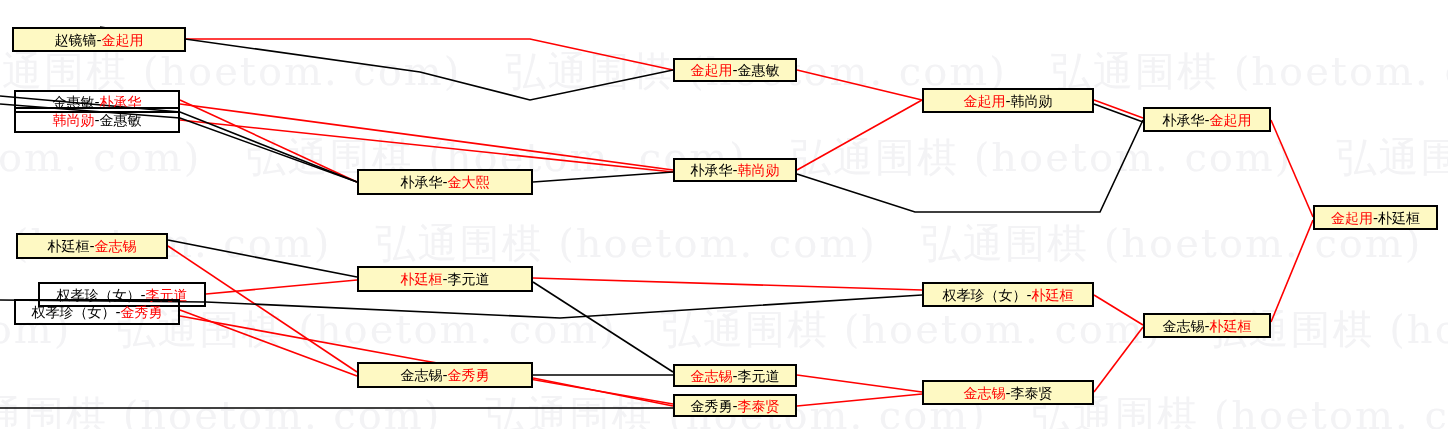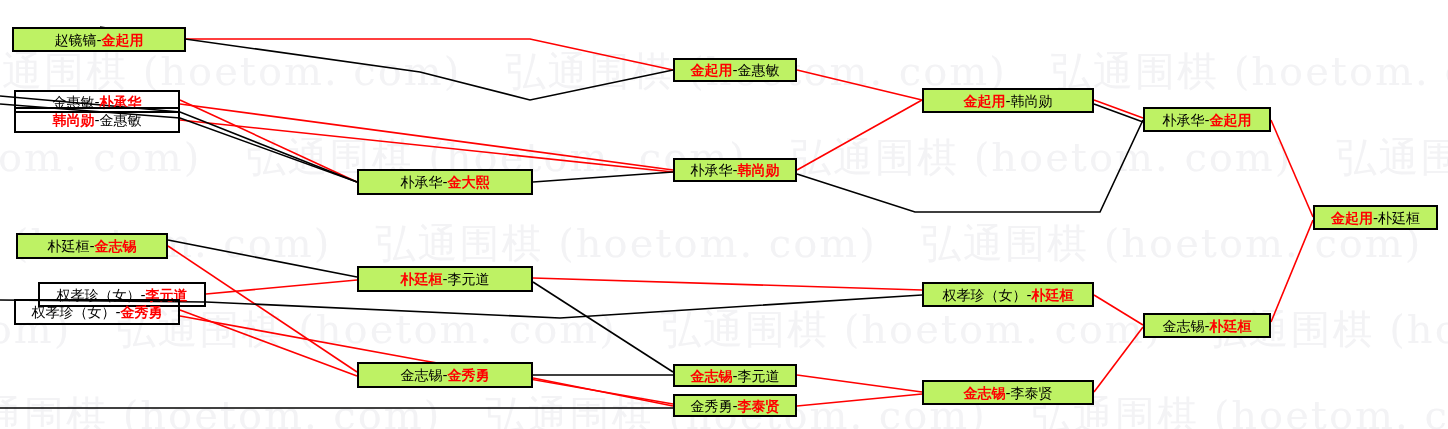--- a/index.html
+++ b/index.html
@@ -26,32 +26,32 @@
     letter-spacing:2px;
   }
 
   
   #links{position:absolute;left:0;top:0;width:1448px;height:429px;z-index:1;}
 
   
   .match{
     position:absolute;z-index:2;
     box-sizing:border-box;
-    background:#bef264;
+    background:#fef9c3;
     border:2px solid #000000;
     display:flex;align-items:center;justify-content:center;
     font-family:"DejaVu Sans","Liberation Sans",sans-serif;
     font-size:14px;
     line-height:1;
     color:#000000;
     white-space:nowrap;
     padding:0 4px;
   }
   .match.transparent{background:transparent;}
-  .w{color:#ff0000;font-weight:bold;}
+  .w{color:#ff0000;}
   .l{color:#000000;}
   .sep{color:#000000;}
 </style>
 </head>
 <body>
 
 <div id="stage">
 
   <div id="watermark">
       <div class="wm-row" style="top: 44px; left: -40px; color: rgb(243, 243, 245);">弘通围棋 (hoetom. com)&nbsp;&nbsp;&nbsp;弘通围棋 (hoetom. com)&nbsp;&nbsp;&nbsp;弘通围棋 (hoetom. com)&nbsp;&nbsp;&nbsp;弘通围棋 (hoetom. com)&nbsp;&nbsp;&nbsp;</div>

